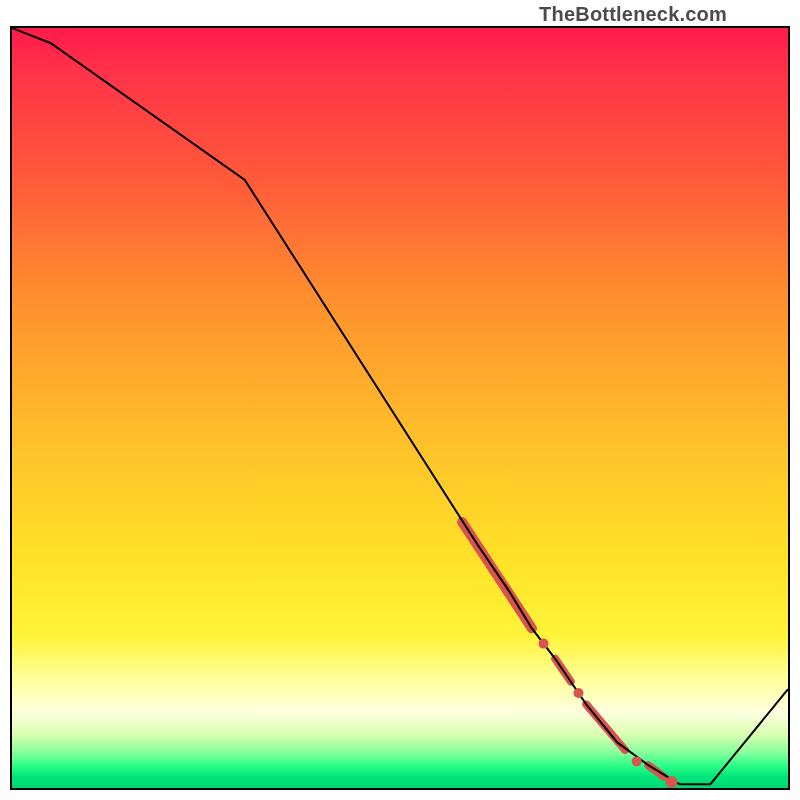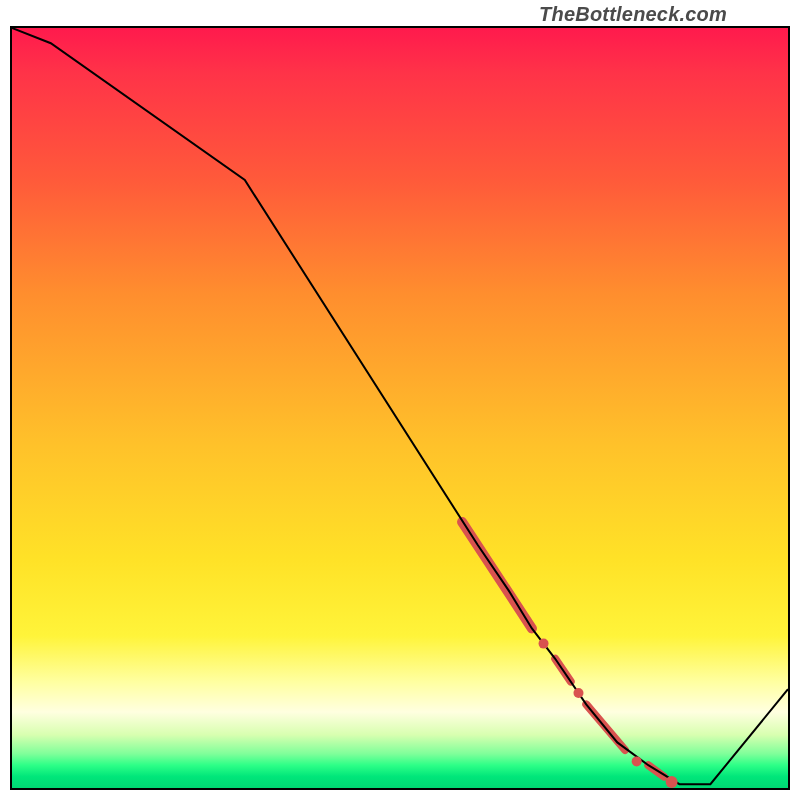--- a/index.html
+++ b/index.html
@@ -8,21 +8,20 @@
     width: 800px;
     height: 800px;
     overflow: hidden;
     background: #ffffff;
     font-family: Arial, Helvetica, sans-serif;
   }
   .frame {
     position: relative;
     width: 739px;
     height: 800px;
-    font-style: italic;
   }
   .border {
     position: absolute;
     left: 10px;
     top: 26px;
     width: 780px;
     height: 764px;
     border: 2px solid #000;
     box-sizing: border-box;
   }

